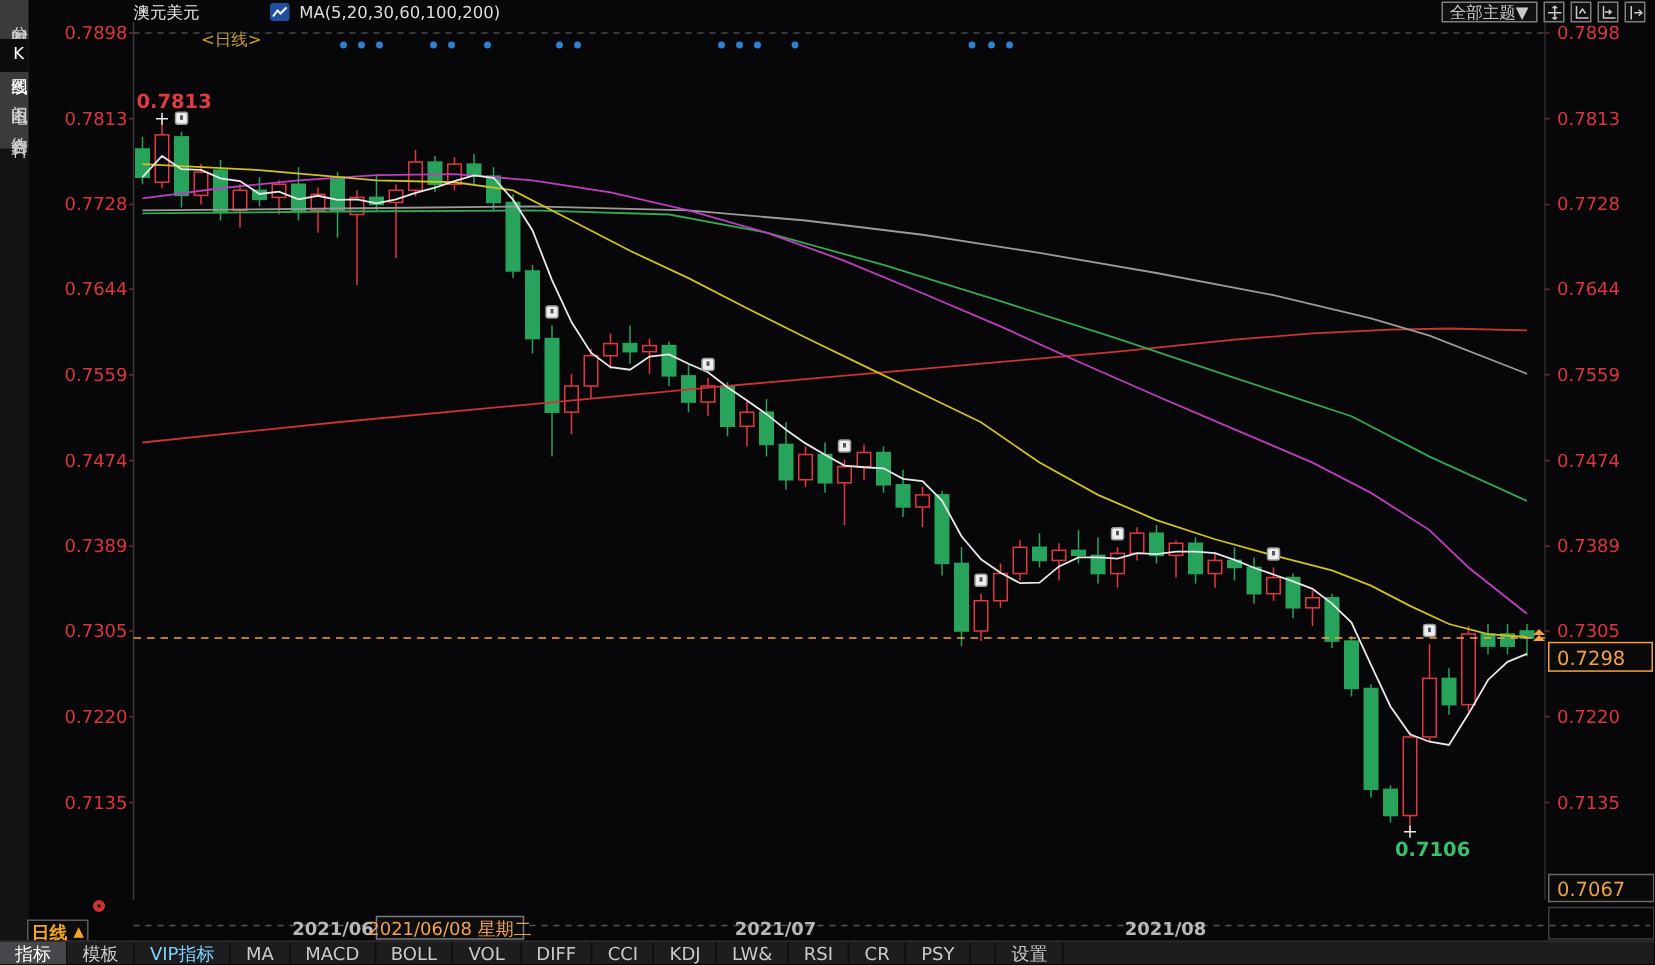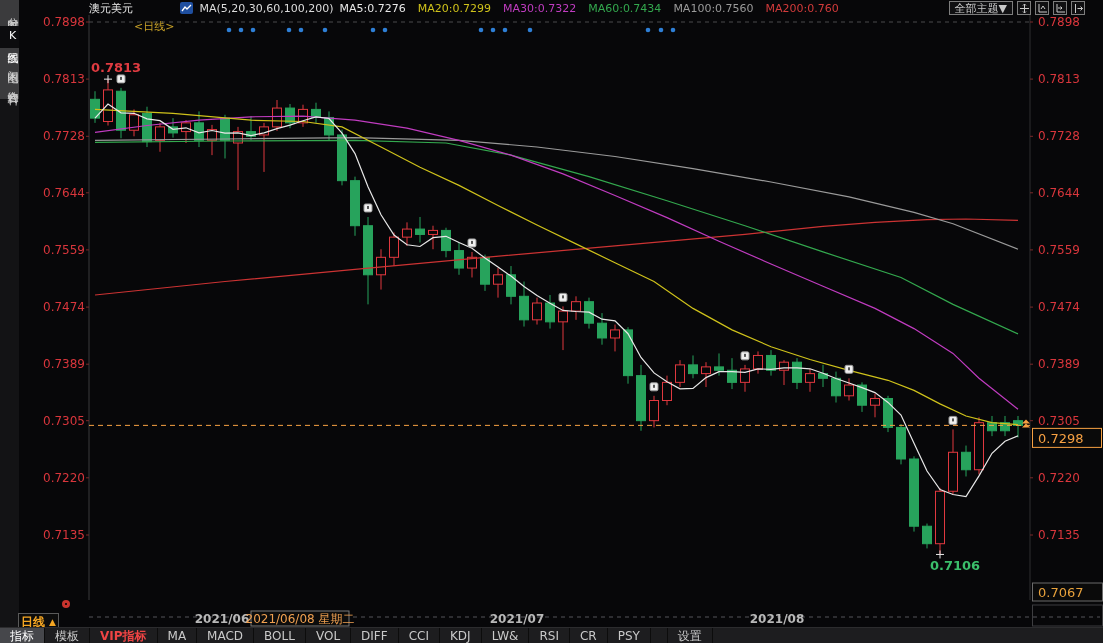--- a/index.html
+++ b/index.html
@@ -13,40 +13,40 @@
   .side-item{writing-mode:vertical-rl;text-orientation:upright;font-size:11px;color:#cfcfcf;width:19px;text-align:center;letter-spacing:1px;padding:3px 0;cursor:default;}
   .side-item.active{background:#0c0c0e;color:#ffffff;}
 
   
   #titlebar{position:absolute;left:89px;top:0;right:0;height:16px;display:flex;align-items:center;gap:6px;font-size:11px;white-space:nowrap;}
   #symbol{color:#e6e6e6;}
   #period-tag{color:#c9a227;}
   .mini-chart-icon{display:inline-block;width:13px;height:12px;background:#1f4fa0;border-radius:2px;position:relative;top:0px;}
   #ma-settings{color:#dcdcdc;}
   .legend-item{font-size:11px;}
-  #titlebar-right{margin-left:auto;display:flex;align-items:center;gap:4px;padding-right:18px;}
+  #titlebar-right{margin-left:auto;display:flex;align-items:center;gap:4px;padding-right:6px;}
   #theme-btn{border:1px solid #7d7d7d;color:#c9c9c9;font-size:11px;padding:0px 5px;height:14px;line-height:13px;background:#101012;}
   .win-icon{width:14px;height:14px;border:1px solid #7d7d7d;background:#101012;display:flex;align-items:center;justify-content:center;}
   .win-icon svg{display:block;}
 
   
   #macd-row{position:absolute;left:80px;top:599px;height:15px;display:flex;gap:12px;font-size:12px;align-items:center;white-space:nowrap;}
   #macd-row .diff{color:#e8e8e8;}
   #macd-row .label{color:#e8e8e8;}
   #macd-row .dea{color:#cfc21b;}
   #macd-row .macdv{color:#c03cc0;}
   #record-dot{position:absolute;left:62px;top:600px;width:8px;height:8px;border-radius:50%;background:#c9342e;}
   #record-dot:after{content:"";position:absolute;left:3px;top:3px;width:2px;height:2px;background:#2b0b0a;}
   #period-box{position:absolute;left:18px;top:613px;width:41px;height:18px;border:1px solid #5a5a5a;background:#0c0c0c;color:#f5a623;font-size:12px;font-weight:bold;display:flex;align-items:center;justify-content:center;gap:4px;}
   #period-box .tri{color:#f5a623;font-size:9px;}
 
   #toolbar{position:absolute;left:0;bottom:0;width:1103px;height:16px;background:#1d1d1f;display:flex;align-items:center;font-size:12px;color:#c9c9c9;border-top:1px solid #2c2c2e;}
   .tb-item{padding:0 10px;height:16px;line-height:16px;border-right:1px solid #0c0c0c;cursor:default;}
   .tb-item.active{background:#46474b;color:#ffffff;}
-  .tb-item.accent{color:#ef4444;font-weight:bold;}
+  .tb-item.accent{color:#7dd3fc;font-weight:normal;}
   .tb-item.gap{margin-left:16px;border-left:1px solid #0c0c0c;}
 
   svg text{font-family:"DejaVu Sans","Liberation Sans",sans-serif;}
 </style>
 </head>
 <body>
 
 <div id="app">
 
   <div id="sidebar">
@@ -60,28 +60,20 @@
 
   <div id="titlebar">
     <span id="symbol">澳元美元</span>
     <span id="period-tag" style="margin-left:-5px;margin-top:37px;">&lt;日线&gt;</span>
     <span class="mini-chart-icon">
       <svg width="13" height="12">
           <polyline points="2,9 5,5 7,7 11,3" fill="none" stroke="#fff" stroke-width="1.3"></polyline>
         </svg>
     </span>
     <span id="ma-settings">MA(5,20,30,60,100,200)</span>
-    <span id="legend" style="display:flex;gap:12px;">
-        <span class="legend-item" style="color: rgb(232, 232, 232);">MA5:0.7276</span>
-        <span class="legend-item" style="color: rgb(207, 194, 27);">MA20:0.7299</span>
-        <span class="legend-item" style="color: rgb(192, 60, 192);">MA30:0.7322</span>
-        <span class="legend-item" style="color: rgb(51, 168, 78);">MA60:0.7434</span>
-        <span class="legend-item" style="color: rgb(154, 154, 154);">MA100:0.7560</span>
-        <span class="legend-item" style="color: rgb(210, 59, 59);">MA200:0.760</span>
-      </span>
     <span id="titlebar-right">
       <span id="theme-btn">全部主题▼</span>
       <span class="win-icon">
           <svg width="11" height="11">
             <path d="M5.5 1v9M1 5.5h9M5.5 1l-1.5 1.5M5.5 1l1.5 1.5M5.5 10l-1.5-1.5M5.5 10l1.5-1.5" stroke="#c9c9c9" stroke-width="1" fill="none"></path>
           </svg>
         </span>
       <span class="win-icon">
           <svg width="11" height="11">
             <path d="M2 1v8h8M4 6l2-3 2 3" stroke="#c9c9c9" stroke-width="1" fill="none"></path>

